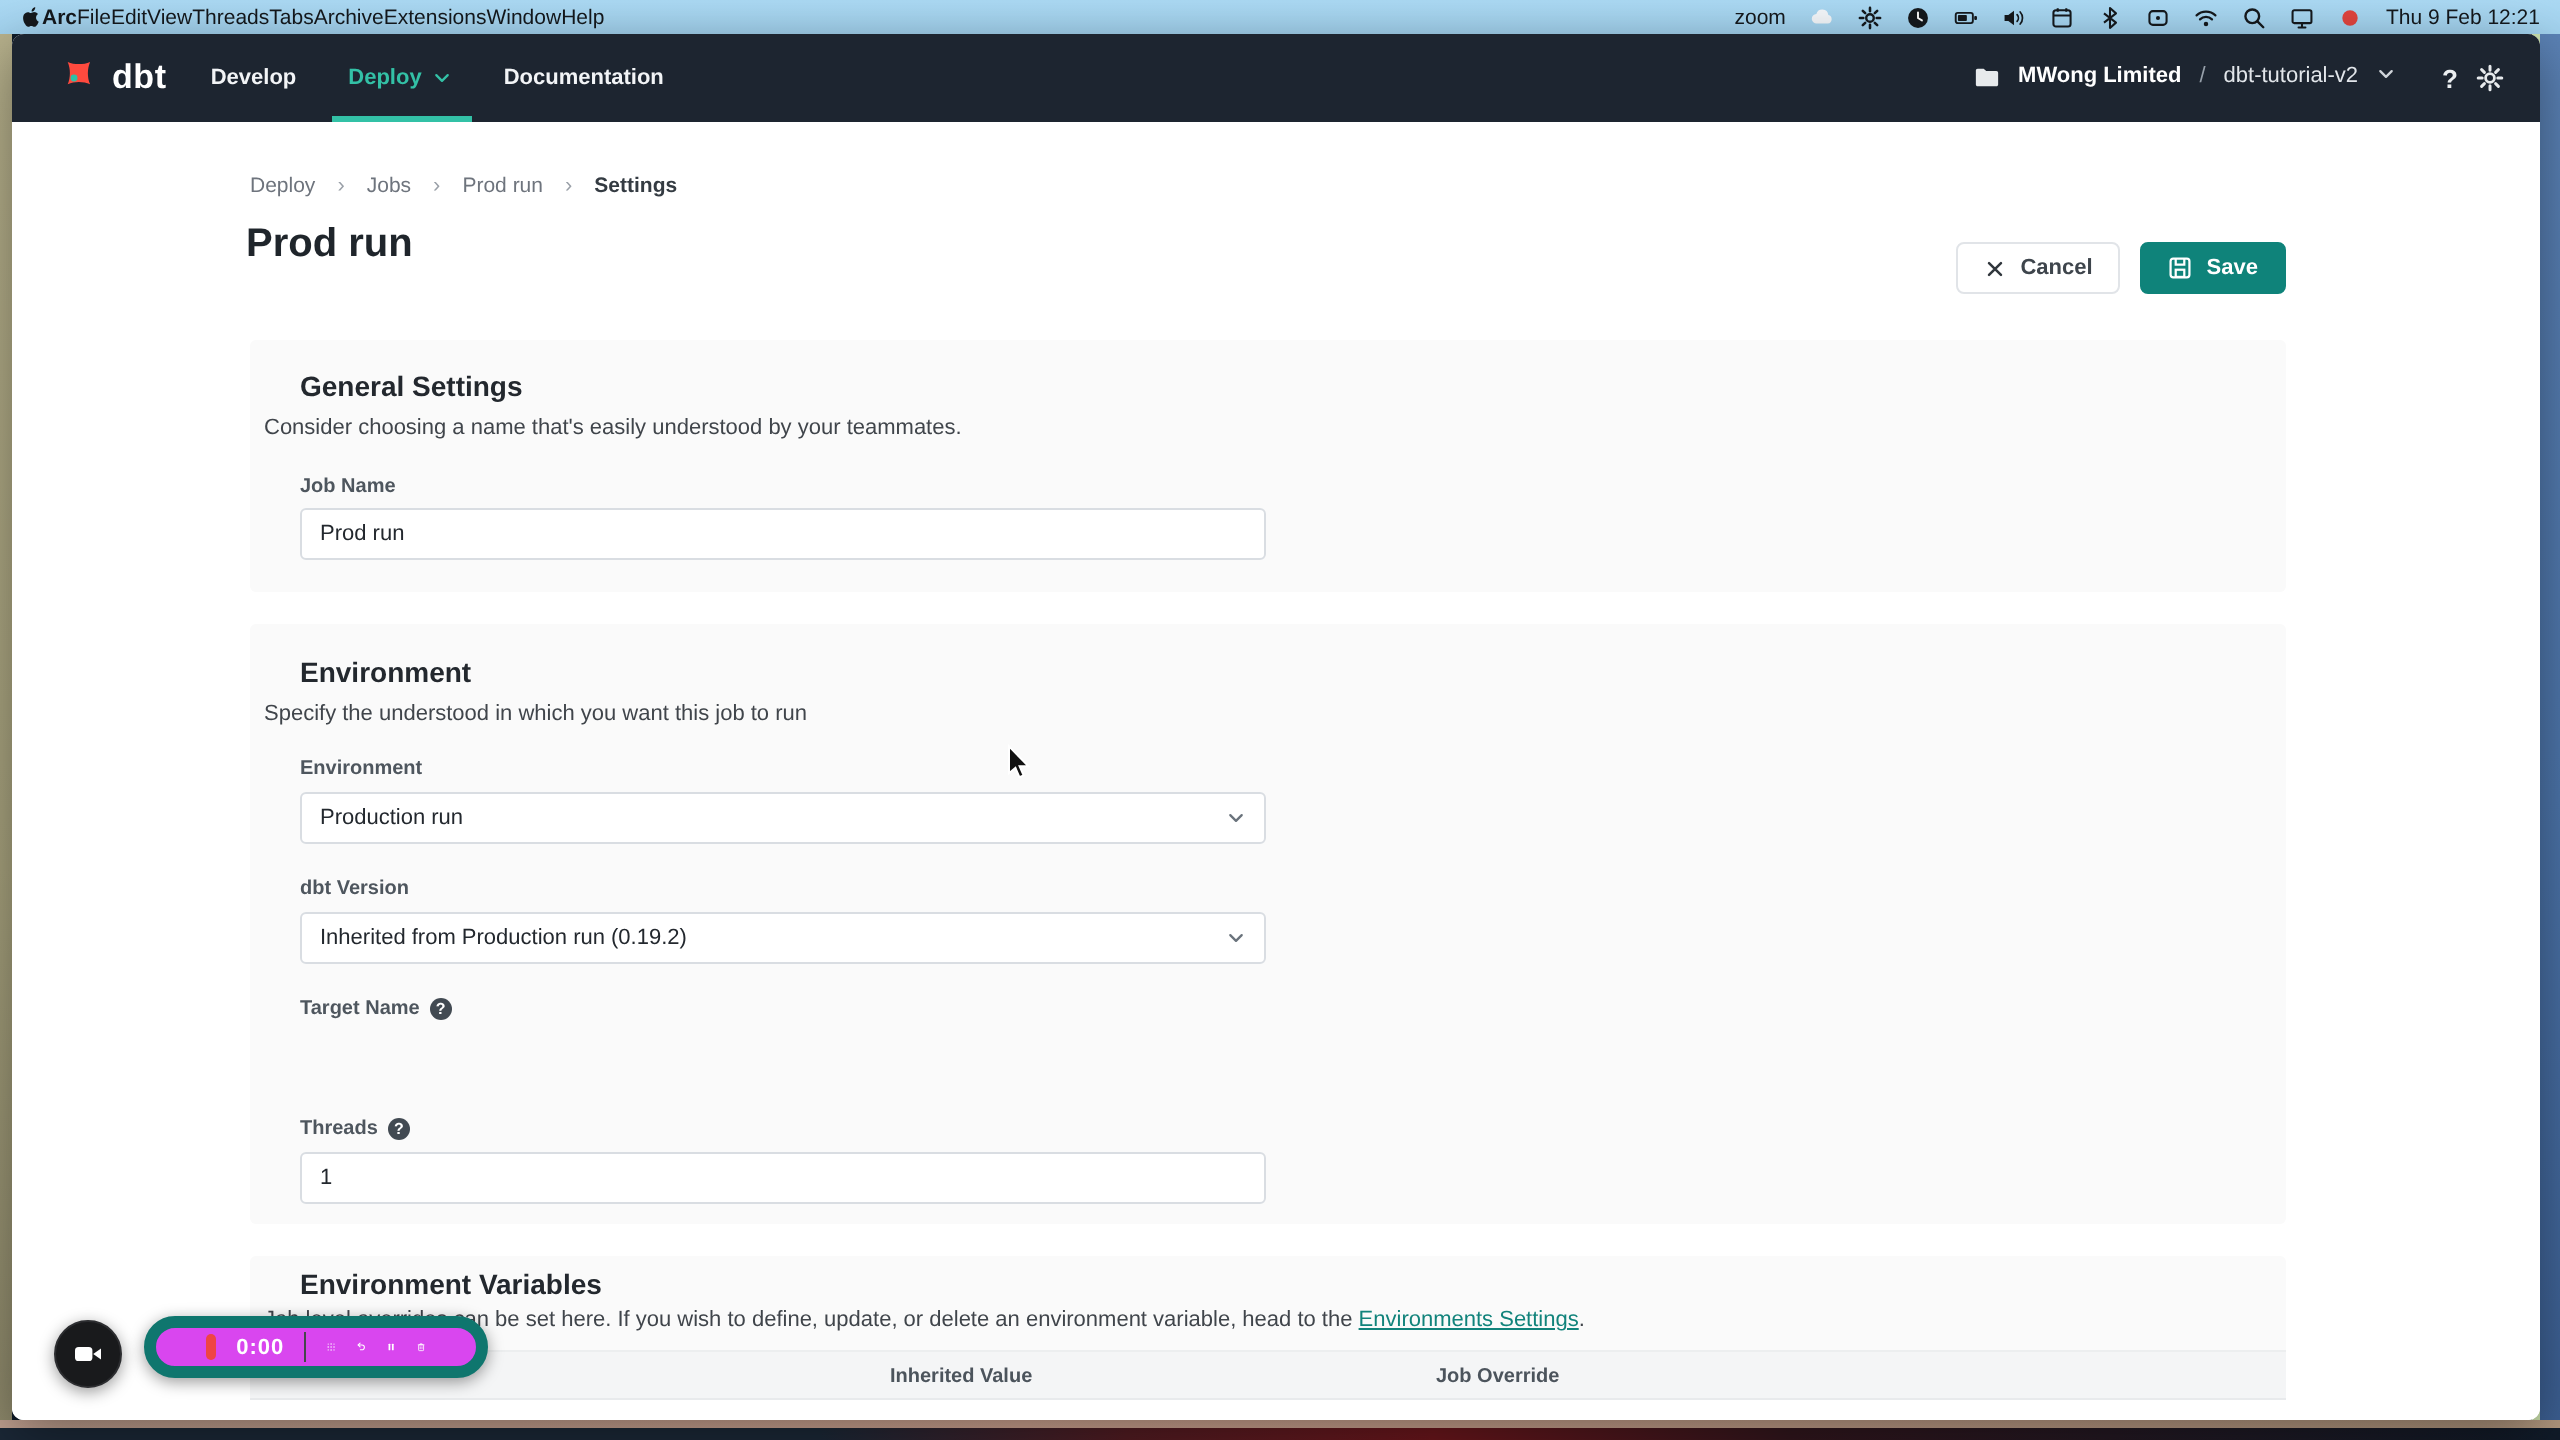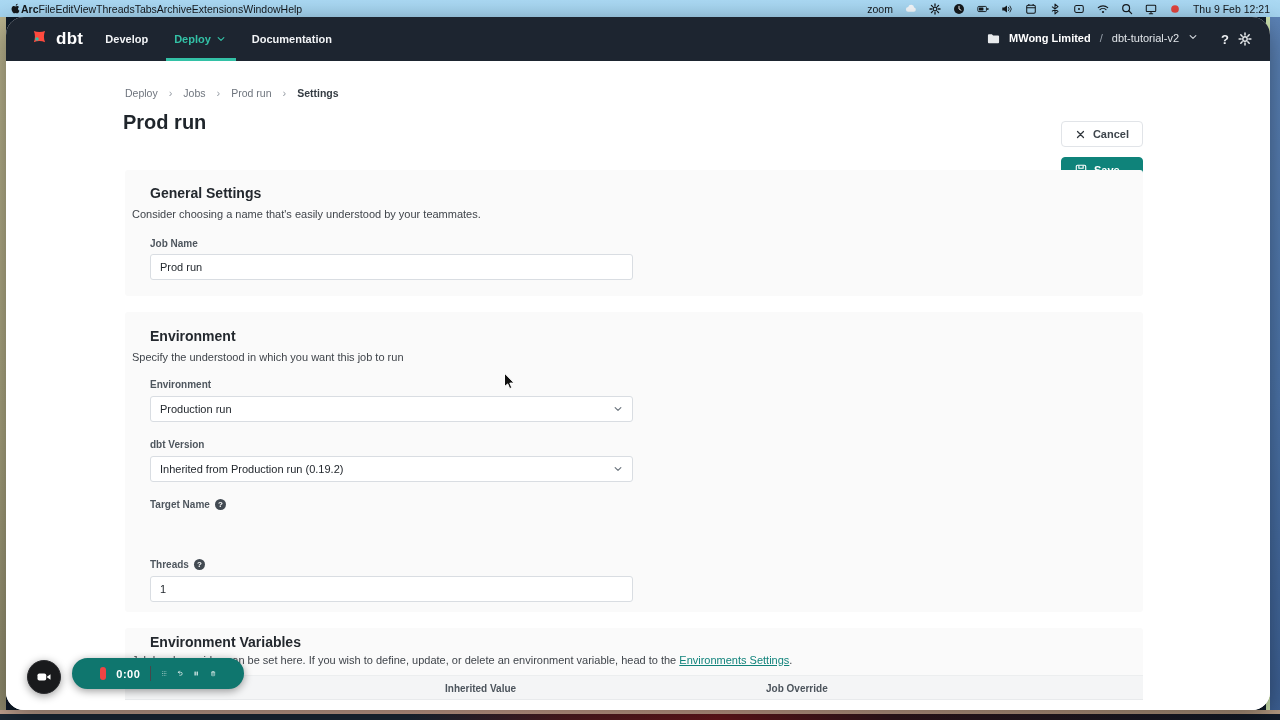--- a/index.html
+++ b/index.html
@@ -15,21 +15,21 @@
   .wp-bottom{left:0;top:714px;width:1280px;height:6px;background:linear-gradient(90deg,#1b2837 0%,#1b2837 32%,#521c22 44%,#6b161c 56%,#31161d 70%,#101b29 100%);}
 
   
   .menubar{left:0;top:0;width:1280px;height:17px;background:linear-gradient(180deg,#abd9f3,#a2d2ee);display:flex;align-items:center;padding:0 10px;box-sizing:border-box;gap:0;font-size:10.5px;color:#14181c;}
   .menubar .app{font-weight:700;}
   .menubar .right{margin-left:auto;display:flex;align-items:center;gap:12px;}
   .menubar .ic{color:#15191d;}
   .mclock{white-space:nowrap;}
 
   
-  .window{left:6px;top:17px;width:1264px;height:693px;border-radius:18px;overflow:hidden;box-shadow:0 8px 28px rgba(0,0,0,.4);background:#fff;}
+  .window{left:6px;top:17px;width:1264px;height:693px;border-radius:6px;overflow:hidden;box-shadow:0 8px 28px rgba(0,0,0,.4);background:#fff;}
 
   
   .navbar{position:absolute;left:0;top:0;width:100%;height:44px;background:#1d2530;display:flex;align-items:center;padding:0 18px;box-sizing:border-box;}
   .brand{display:flex;align-items:center;gap:6px;}
   .brand-text{color:#fff;font-weight:700;font-size:17px;letter-spacing:.3px;}
   .nav-items{display:flex;align-items:center;gap:26px;margin-left:22px;height:100%;}
   .nav-item{position:relative;display:flex;align-items:center;gap:5px;height:100%;color:#f2f4f6;font-size:11px;font-weight:700;cursor:default;}
   .nav-item.active{color:var(--accent-teal,#33c1a6);}
   .nav-item.active::after{content:"";position:absolute;left:-8px;right:-10px;bottom:0;height:3px;background:var(--accent-teal,#33c1a6);}
   .nav-right{margin-left:auto;display:flex;align-items:flex-start;gap:9px;color:#e8ebee;font-size:11px;}
@@ -37,40 +37,40 @@
   .nav-sep{color:#97a0aa;}
   .nav-project{color:#e2e6ea;}
   .nav-help{font-size:13px;font-weight:800;color:#eceff1;margin-left:14px;}
 
   
   .content{position:absolute;left:0;top:44px;width:100%;height:649px;background:#fff;overflow:hidden;}
   .crumbs{left:119px;top:26px;display:flex;align-items:center;gap:11px;font-size:10.5px;color:#6e747d;}
   .crumb-sep{color:#9aa0a8;font-size:11px;}
   .crumb.last{color:#343b42;font-weight:700;}
   .page-title{left:117px;top:50px;font-size:20px;font-weight:700;color:#1f252b;}
-  .actions{top:60px;right:127px;display:flex;gap:10px;flex-direction:column;}
+  .actions{top:60px;right:127px;display:flex;gap:10px;}
   .btn{display:flex;align-items:center;gap:7px;height:26px;padding:0 13px;border-radius:4px;font-size:11px;font-weight:700;box-sizing:border-box;cursor:pointer;}
   .btn-cancel{background:#fff;border:1px solid #e1e4e8;color:#3e454c;}
   .btn-save{background:var(--button-teal,#0f837a);color:#fff;border:1px solid var(--button-teal,#0f837a);}
 
   .card{left:119px;width:1018px;background:#fafafa;border-radius:3px;}
   .card-title{position:absolute;left:25px;font-size:14px;font-weight:700;color:#23282e;}
   .card-desc{position:absolute;left:7px;font-size:11px;color:#40454b;}
   .f-label{position:absolute;left:25px;font-size:10px;font-weight:700;color:#4e565e;display:flex;align-items:center;gap:5px;}
   .f-input{position:absolute;left:25px;width:483px;height:26px;background:#fff;border:1px solid #d9dde2;border-radius:3px;box-sizing:border-box;display:flex;align-items:center;padding:0 9px;font-size:11px;color:#23282e;}
   .f-select .chev{position:absolute;right:9px;color:#6a737c;}
   .help-badge{width:11px;height:11px;border-radius:50%;background:#424a52;color:#fff;font-size:8px;font-weight:700;display:flex;align-items:center;justify-content:center;line-height:1;}
   .ev-link{color:var(--link-teal,#11837b);text-decoration:underline;cursor:pointer;}
   .tbl-head{position:absolute;left:0;width:1018px;height:25px;background:#f4f5f6;border-top:1px solid #eceeef;border-bottom:1px solid #e8eaec;box-sizing:border-box;}
   .tbl-h{position:absolute;top:7px;font-size:10px;font-weight:700;color:#4c545c;}
   .tbl-row{position:absolute;left:0;width:1018px;height:40px;background:#fff;}
 
   
   .rec-circle{left:27px;top:660px;width:32px;height:32px;border-radius:50%;background:#191a1c;border:1px solid #2c2d30;display:flex;align-items:center;justify-content:center;color:#fff;box-shadow:0 2px 8px rgba(0,0,0,.4);}
-  .rec-pill{left:72px;top:658px;width:172px;height:31px;border-radius:16px;background:#0f766e;border:3px solid #0f766e;display:flex;align-items:center;padding:0 25px;box-sizing:border-box;gap:10px;color:#fff;box-shadow:0 2px 8px rgba(0,0,0,.4);}
+  .rec-pill{left:72px;top:658px;width:172px;height:31px;border-radius:16px;background:#d946ef;border:6px solid #0f766e;display:flex;align-items:center;padding:0 25px;box-sizing:border-box;gap:10px;color:#fff;box-shadow:0 2px 8px rgba(0,0,0,.4);}
   .rec-stop{width:13px;height:13px;border-radius:3px;background:#ef4444;cursor:pointer;}
   .rec-time{font-size:11px;font-weight:700;color:#fff;letter-spacing:.5px;}
   .rec-div{width:1px;height:15px;background:#46474b;}
   .rec-pill .ic{cursor:pointer;}
 
   .ic{display:block;}
   .ic10{width:10px;height:10px;}
   .ic11{width:11px;height:11px;}
   .ic12{width:12px;height:12px;}
   .ic13{width:13px;height:13px;}
@@ -369,21 +369,21 @@
         </div>
       </div>
 
       <div class="abs card" style="top:567px;height:150px;">
         <div class="card-title" style="top:6px;">Environment Variables</div>
         <div class="card-desc" style="top:26px;">
           <span>Job level overrides can be set here. If you wish to define, update, or delete an environment variable, head to the </span><span class="ev-link">Environments Settings</span><span>.</span>
         </div>
         <div class="tbl-head" style="top:47px;">
           <span class="tbl-h" style="left:320px;">Inherited Value</span>
-          <span class="tbl-h" style="left:593px;margin-left:48px;">Job Override</span>
+          <span class="tbl-h" style="left:593px;">Job Override</span>
         </div>
         <div class="tbl-row" style="top:72px;"></div>
       </div>
 
     </div>
   </div>
 
   <div class="abs rec-circle">
     <svg class="ic ic14">
         <use href="#sym-cam"></use>

